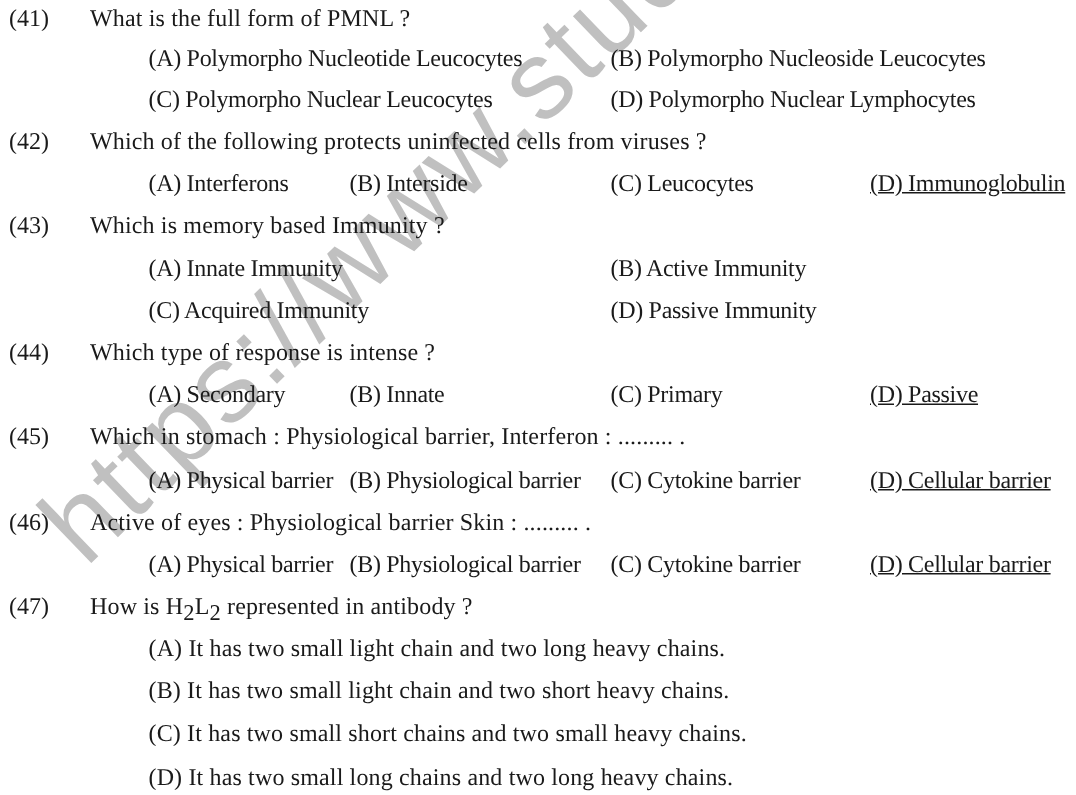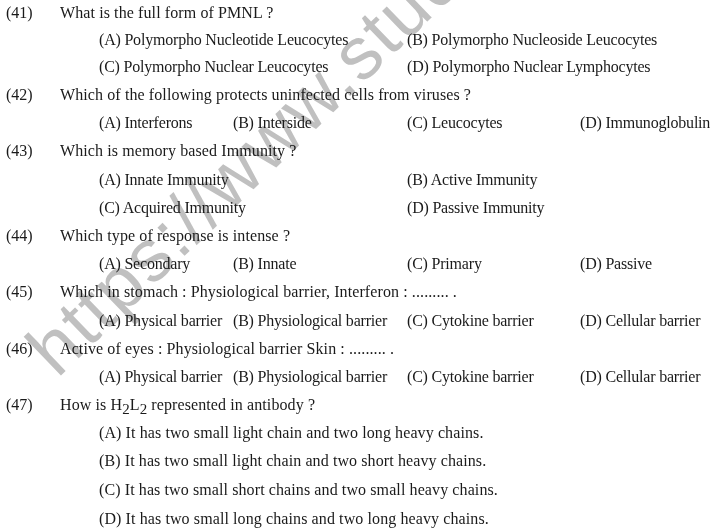--- a/index.html
+++ b/index.html
@@ -2,21 +2,21 @@
 <html><head>
   <meta charset="utf-8">
   <style>
     html, body { margin: 0; padding: 0; background: #ffffff; }
     body { width: 717px; height: 530px; position: relative; overflow: hidden;
            font-family: "Liberation Serif", "DejaVu Serif", serif; color: #1a1a1a; }
     .line { position: absolute; left: 0; width: 628px; height: 28px; font-size: 16px; line-height: 28px; white-space: nowrap; }
     .qnum { position: absolute; left: 6px; top: 0; }
     .qtext { position: absolute; left: 60px; top: 0; letter-spacing: 0.1px; }
     .opt { position: absolute; top: 0; letter-spacing: -0.2px; }
-    .c0 { left: 60px; margin-left: 39px; } .c1 { left: 233px; text-align: right; } .c2 { left: 407px; } .c3 { left: 580px; }
+    .c0 { left: 60px; margin-left: 39px; } .c1 { left: 233px; text-align: right; } .c2 { left: 407px; } .c3 { left: 580px; text-decoration: underline; }
     .half { left: 407px; }
     sub { font-size: 15px; vertical-align: -4px; line-height: 0; }
     .watermark { position: absolute; left: 10px; top: 330px; transform-origin: 0 0; transform: rotate(-44deg);
                  font-family: "Liberation Sans", "DejaVu Sans", sans-serif; font-size: 74px; color: rgba(140,140,140,0.55);
                  white-space: nowrap; pointer-events: none; letter-spacing: 2px; }
   </style>
 </head>
 <body>
 
 <div class="watermark">https://www.studiestoday.com</div>

